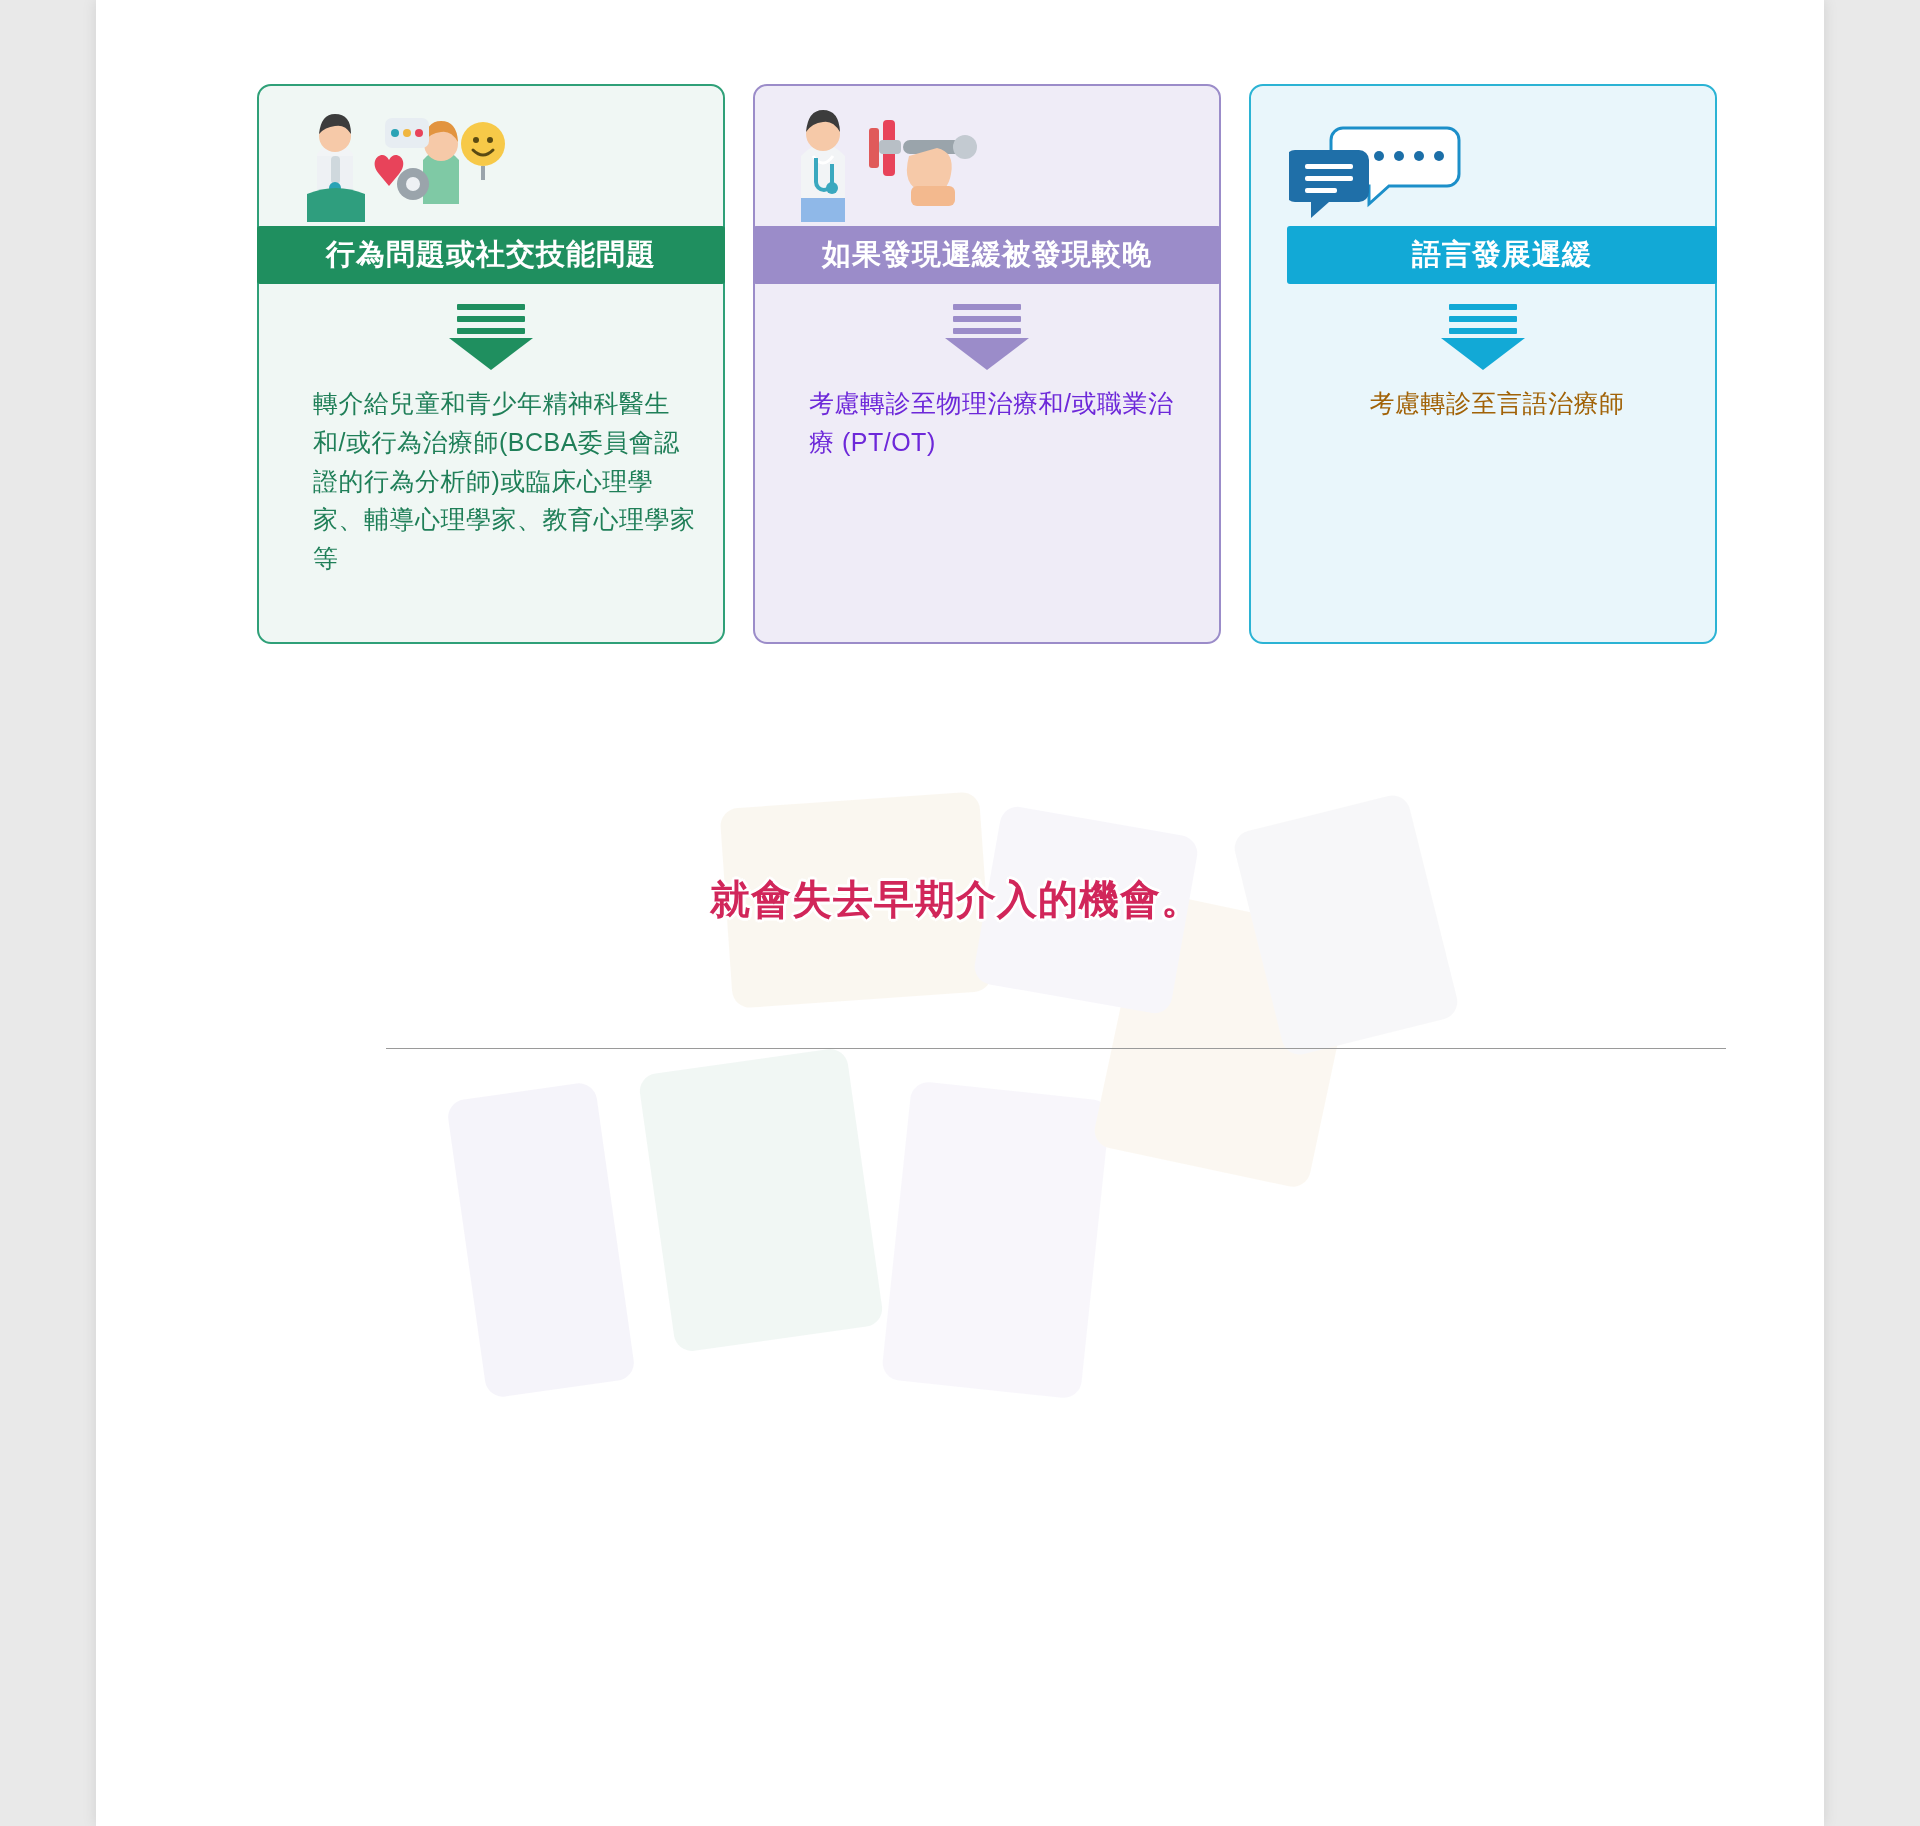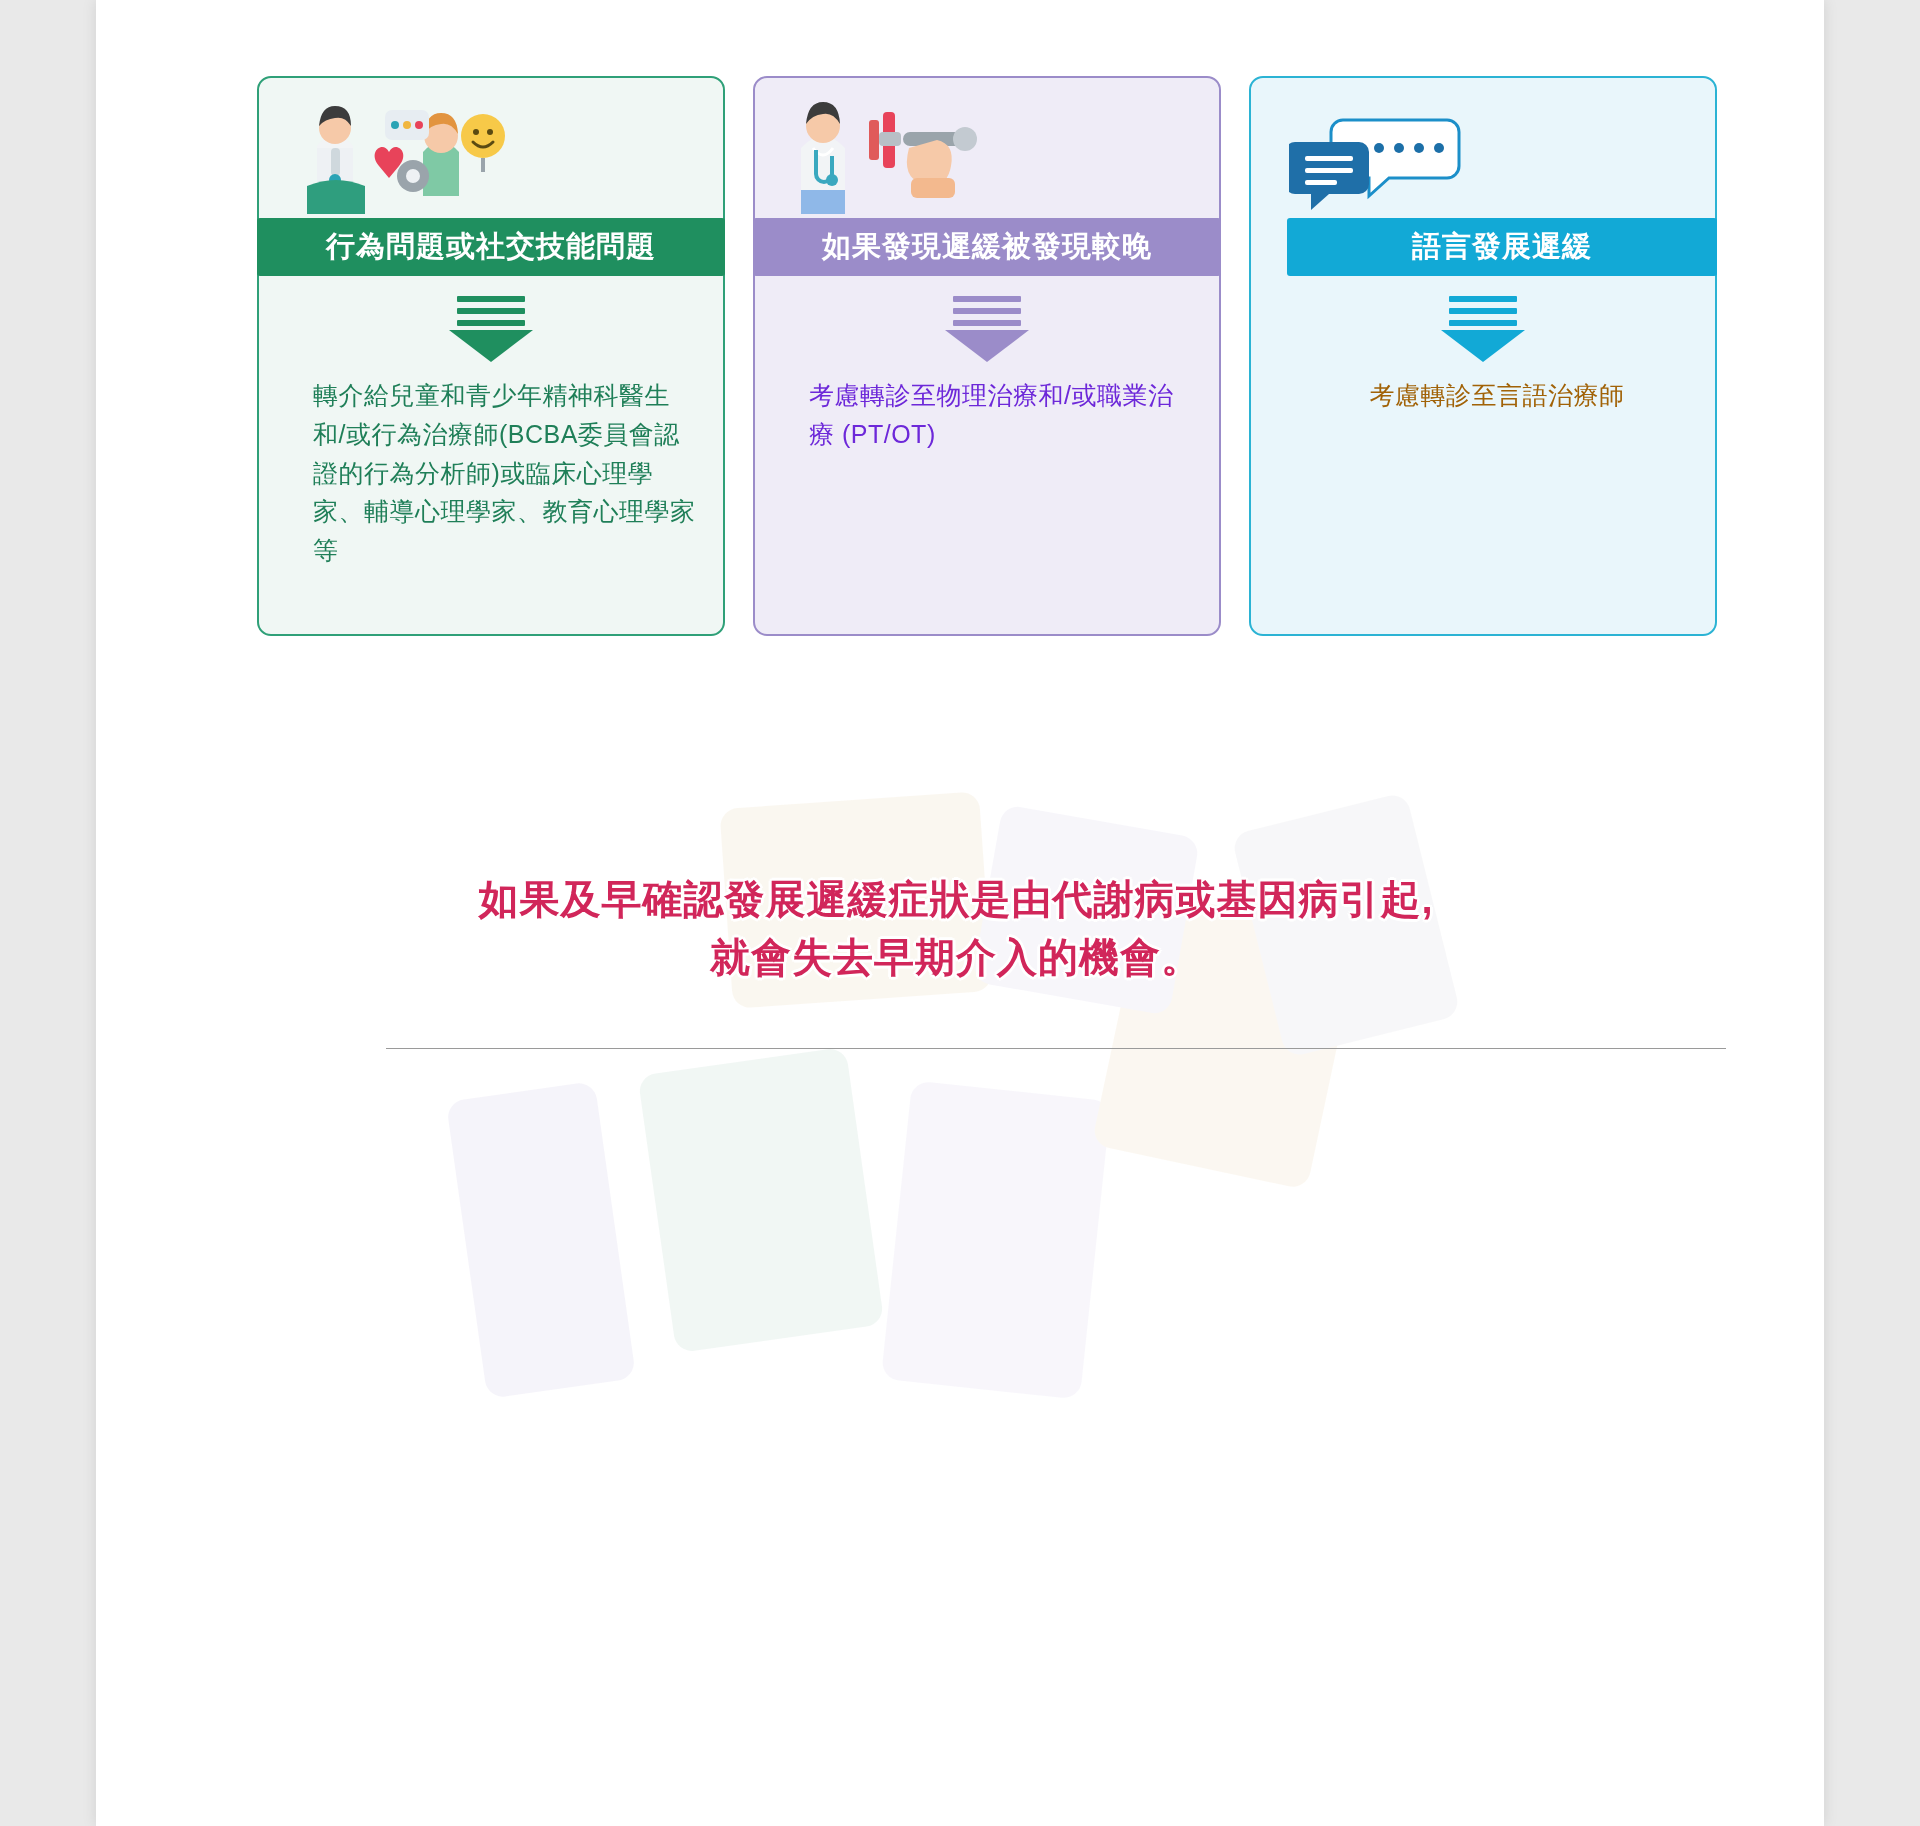--- a/index.html
+++ b/index.html
@@ -36,21 +36,21 @@
   .bg-deco .blob {
     position: absolute;
     border-radius: 18px;
     transform: rotate(-8deg);
   }
 
   
   .cards {
     position: absolute;
     left: 150px;
-    top: 76px;
+    top: 84px;
     width: 1460px;
     display: flex;
     gap: 28px;
     padding-left: 11px;
   }
   .card {
     position: relative;
     width: 478px;
     border-radius: 14px;
     border: 2px solid #cfd8d8;
@@ -288,20 +288,19 @@
             <div class="bar b3"></div>
           <div class="tip"></div>
         </div>
       </div>
       <div class="card-body body-blue">考慮轉診至言語治療師</div>
     </div>
 
   </div>
 
   <div class="headline">
-    <div>如果及早確認發展遲緩症狀是由代謝病或基因病引起,</div>
     <div>就會失去早期介入的機會。</div>
   </div>
 
   <div class="divider"></div>
 
 
 </div>
 
 </body></html>

